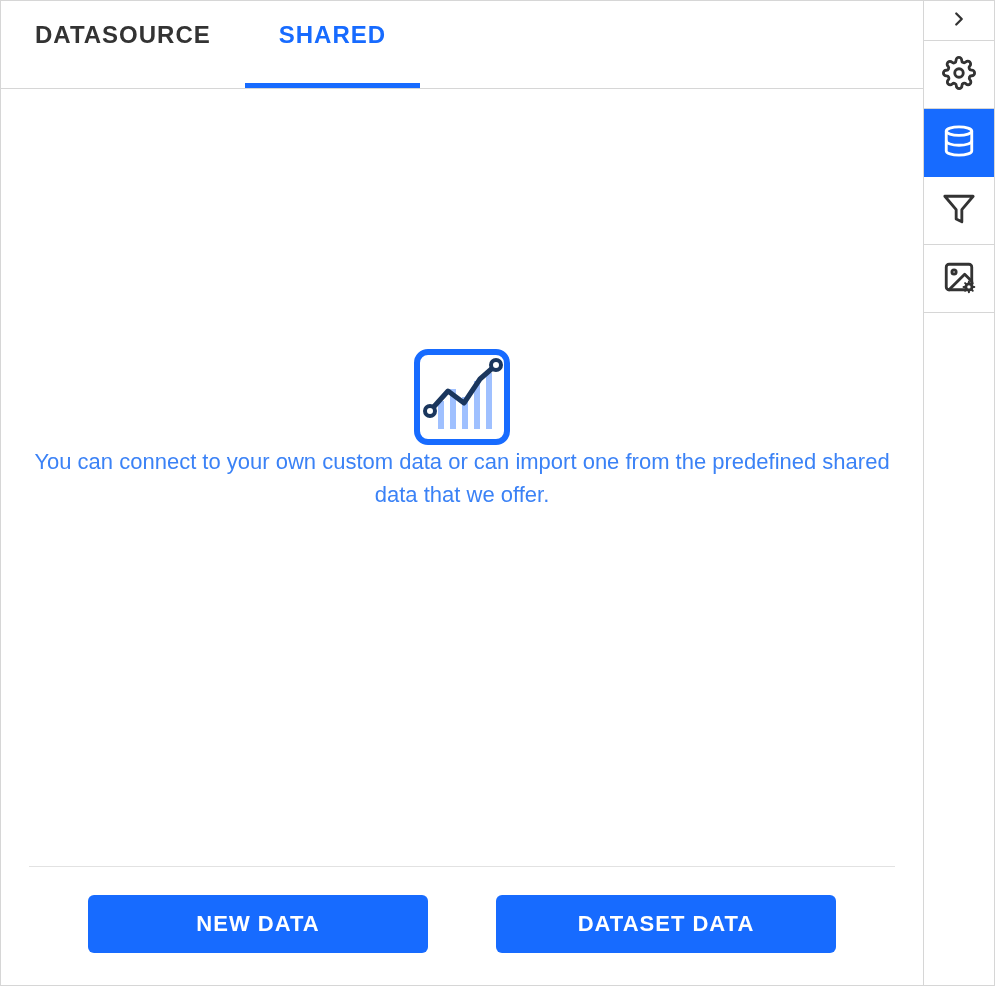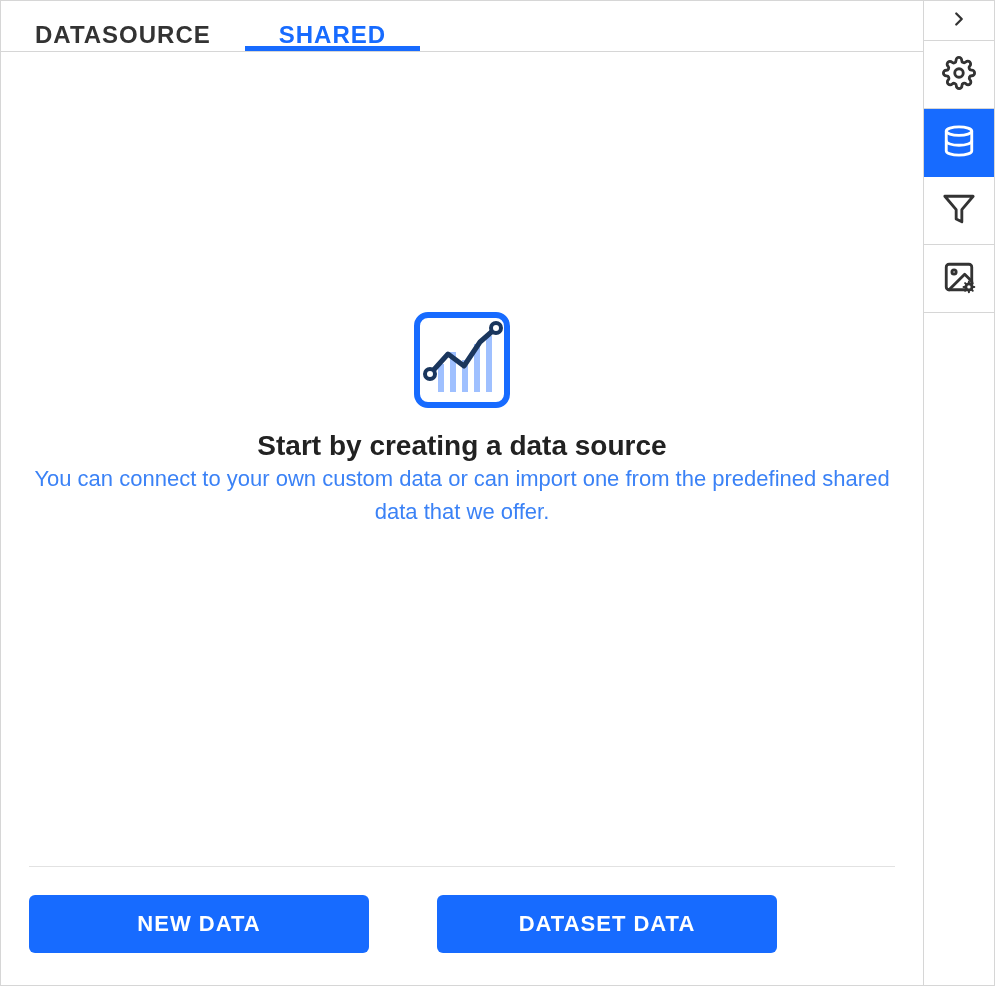--- a/index.html
+++ b/index.html
@@ -1,28 +1,28 @@
 <!DOCTYPE html>
 <html><head>
 <meta charset="utf-8">
 <style>
   * { box-sizing: border-box; margin: 0; padding: 0; }
   html, body { width: 995px; height: 986px; font-family: "Segoe UI", Arial, sans-serif; background: #fff; }
   .app { display: flex; width: 995px; height: 986px; border: 1px solid #d6d6d6; }
   .main { flex: 1; display: flex; flex-direction: column; border-right: 1px solid #d6d6d6; }
-  .tabs { display: flex; height: 51px; border-bottom: 1px solid #d6d6d6; }
+  .tabs { display: flex; height: 88px; border-bottom: 1px solid #d6d6d6; }
   .tab { padding: 20px 34px 0 34px; font-size: 24px; font-weight: 600; letter-spacing: 1px; color: #333; cursor: pointer; position: relative; }
   .tab.active { color: #176bff; }
   .tab.active::after { content: ""; position: absolute; left: 0; right: 0; bottom: 0; height: 5px; background: #176bff; }
   .content { flex: 1; display: flex; flex-direction: column; align-items: center; padding: 0 28px; }
   .hero { flex: 1; display: flex; flex-direction: column; align-items: center; justify-content: flex-start; padding-top: 260px; text-align: center; width: 100%; }
   .hero-icon { width: 96px; height: 96px; border: 6px solid #176bff; border-radius: 14px; background: #fff; display: flex; align-items: center; justify-content: center; position: relative; overflow: hidden; }
   .hero h2 { font-size: 28px; font-weight: 600; color: #222; margin-top: 22px; }
   .hero p { font-size: 22px; color: #3b82f6; line-height: 1.5; max-width: 860px; }
-  .footer { width: 100%; border-top: 1px solid #e2e2e2; padding: 28px 0 32px 0; display: flex; gap: 68px; }
+  .footer { width: 100%; border-top: 1px solid #e2e2e2; padding: 28px 0 32px 0; display: flex; gap: 68px; justify-content: center; }
   .btn { flex: 0 0 340px; height: 58px; background: #176bff; color: #fff; border: none; border-radius: 6px; font-size: 22px; font-weight: 600; letter-spacing: 1px; cursor: pointer; }
   .sidebar { width: 70px; display: flex; flex-direction: column; }
   .side-item { width: 70px; height: 68px; border-bottom: 1px solid #d6d6d6; display: flex; align-items: center; justify-content: center; cursor: pointer; color: #333; }
   .side-item.collapse { height: 40px; }
   .side-item.active { background: #176bff; color: #fff; border-bottom-color: #176bff; }
   .side-item svg { width: 34px; height: 34px; }
   .side-item.collapse svg { width: 22px; height: 22px; }
 </style>
 </head>
 <body>
@@ -40,21 +40,20 @@
             <rect x="18" y="46" width="6" height="28" fill="#9fc0ff"></rect>
             <rect x="30" y="34" width="6" height="40" fill="#9fc0ff"></rect>
             <rect x="42" y="42" width="6" height="32" fill="#9fc0ff"></rect>
             <rect x="54" y="26" width="6" height="48" fill="#9fc0ff"></rect>
             <rect x="66" y="18" width="6" height="56" fill="#9fc0ff"></rect>
             <polyline points="10,56 28,36 44,48 60,24 76,10" fill="none" stroke="#1a365d" stroke-width="5" stroke-linecap="round" stroke-linejoin="round"></polyline>
             <circle cx="10" cy="56" r="5" fill="#fff" stroke="#1a365d" stroke-width="4"></circle>
             <circle cx="76" cy="10" r="5" fill="#fff" stroke="#1a365d" stroke-width="4"></circle>
           </svg>
         </div>
-        <h2>Start by creating a data source</h2>
         <p>You can connect to your own custom data or can import one from the predefined shared data that we offer.</p>
       </div>
       <div class="footer">
         <button class="btn">NEW DATA</button>
         <button class="btn">DATASET DATA</button>
       </div>
     </div>
   </div>
 
   <div class="sidebar">

